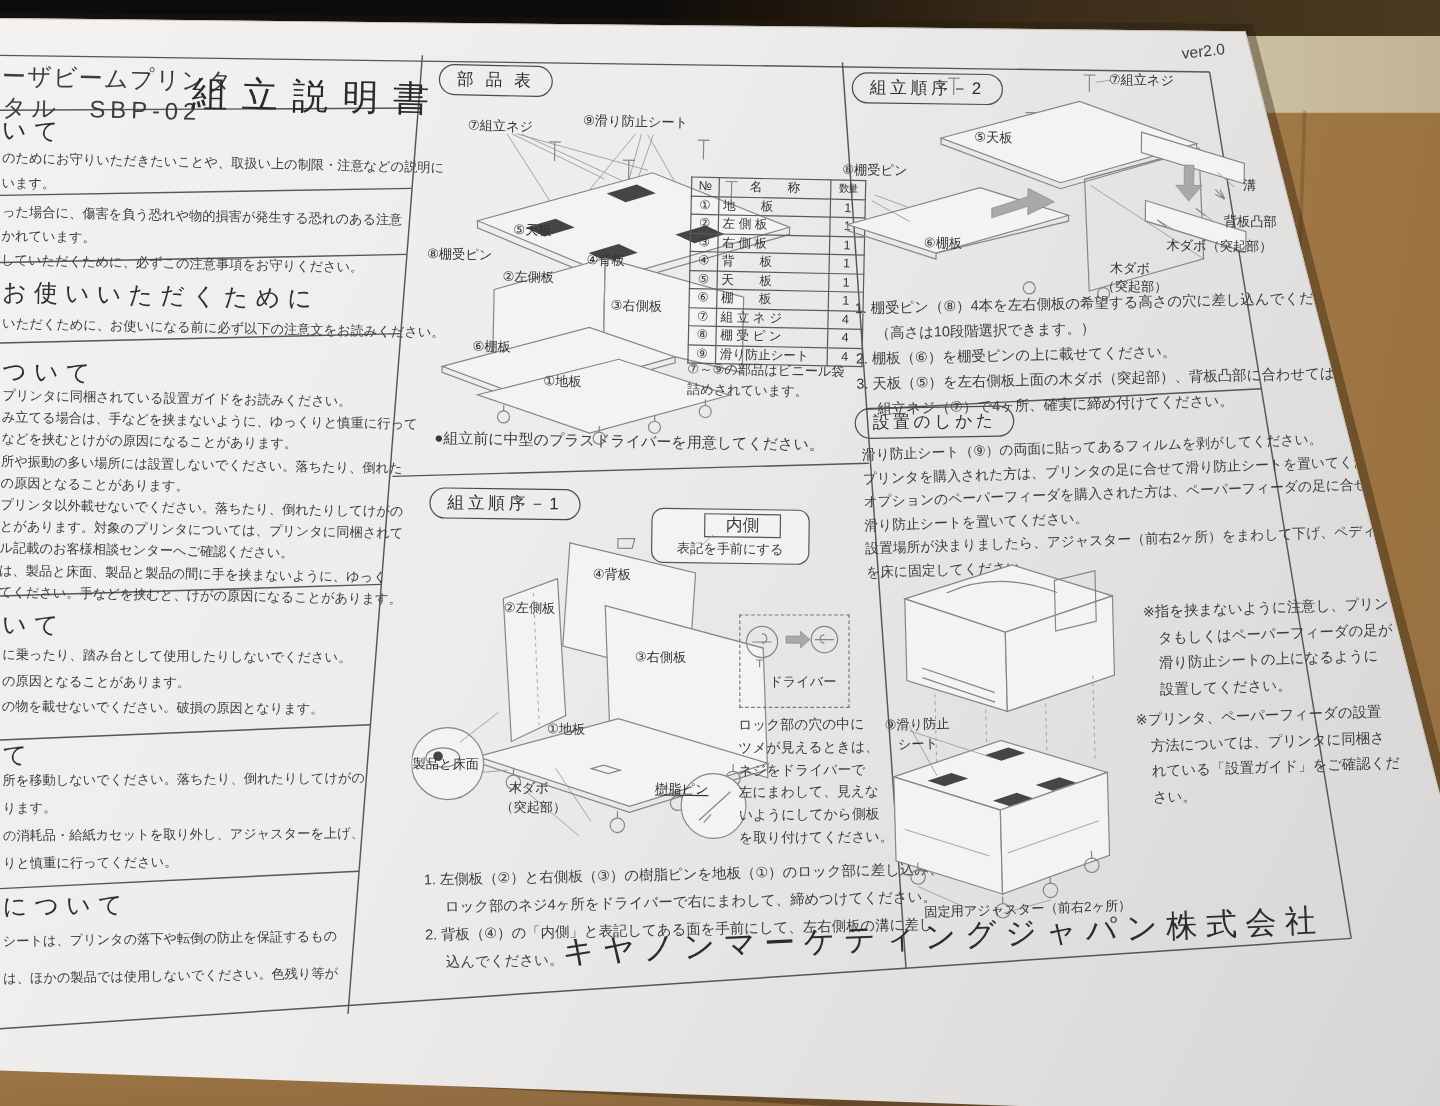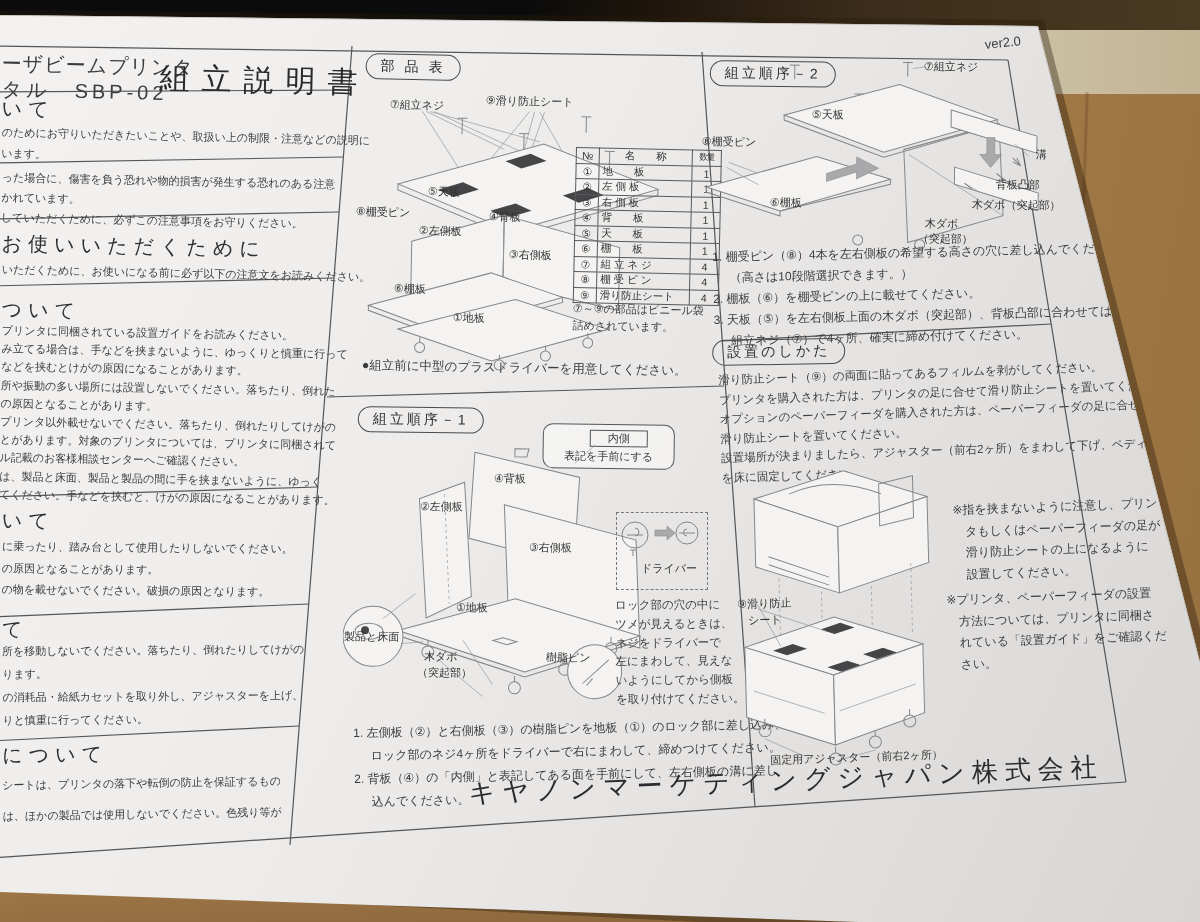--- a/index.html
+++ b/index.html
@@ -32,21 +32,21 @@
   .steps div{white-space:nowrap;}
   .cont{padding-left:17px;}
   table.parts{border-collapse:collapse;font-size:10.5px;color:#333;}
   table.parts td,table.parts th{border:1px solid #5a5a5e;padding:0 3px;height:14.5px;
       font-weight:normal;white-space:nowrap;}
   table.parts td.q,table.parts th.q{text-align:center;width:22px;}
   table.parts td.n,table.parts th.n{text-align:center;width:20px;padding:0 1px;}
   table.parts td.nm{width:86px;}
   .callout{border:1.2px solid #55555a;border-radius:10px;text-align:center;
       padding:3px 6px 4px;background:rgba(250,250,249,.6);}
-  .callout .tag{display:inline-block;border:1px solid #55555a;padding:0 17px;font-size:11px;margin-left:20px;}
+  .callout .tag{display:inline-block;border:1px solid #55555a;padding:0 17px;font-size:14px;margin-left:20px;}
   .callout .txt{font-size:11px;margin-top:2px;white-space:nowrap;}
   .dashbox{border:1.3px dashed #77777c;}
   svg{position:absolute;transform-origin:left top;}
   .dg{stroke:#85858a;stroke-width:1;fill:none;}
   .dgf{stroke:#85858a;stroke-width:1;fill:#f4f3f1;}
   .pad{fill:#454548;stroke:none;}
   .garr{fill:#a9a9ab;stroke:#8b8b8d;stroke-width:.6;}
   .thin{stroke:#97979b;stroke-width:.7;fill:none;}
 </style>
 </head>
@@ -266,21 +266,21 @@
       <path class="thin" d="M95,215 L140,252 M120,196 L150,240"></path>
       <path class="thin" d="M40,175 L72,150"></path>
     </svg>
     <div class="lbl" style="left:494px;top:471px;transform:rotate(.6deg);">④背板</div>
     <div class="lbl" style="left:420px;top:499px;transform:rotate(.6deg);">②左側板</div>
     <div class="lbl" style="left:529px;top:540px;transform:rotate(.6deg);">③右側板</div>
     <div class="lbl" style="left:456px;top:600px;transform:rotate(.6deg);">①地板</div>
     <div class="lbl" style="left:344px;top:629px;transform:rotate(.6deg);">製品と床面</div>
     <div class="lbl" style="left:424px;top:649px;transform:rotate(.6deg);">木ダボ</div>
     <div class="lbl" style="left:417px;top:665px;transform:rotate(.6deg);">（突起部）</div>
-    <div class="lbl" style="left:546px;top:650px;transform:rotate(.6deg);">樹脂ピン</div>
+    <div class="lbl" style="left:546px;top:650px;transform:rotate(.6deg);text-decoration:underline;">樹脂ピン</div>
 
     <div class="abs dashbox" style="left:616px;top:512px;width:90px;height:76px;transform:rotate(0deg);">
       <svg style="left:2px;top:4px;" width="86" height="40" viewBox="0 0 86 40">
         <circle class="dg" cx="16" cy="18" r="13"></circle>
         <path class="dg" d="M8,18 h16 M16,11 a4,4 0 1 1 0,8"></path>
         <circle class="dg" cx="68" cy="16" r="11"></circle>
         <path class="dg" d="M60,16 h16 M68,12 a3,3 0 1 0 0,7"></path>
         <polygon class="garr" points="36,13 48,13 48,9 56,16 48,23 48,19 36,19"></polygon>
         <path class="dg" d="M14,33 v6 M11,33 h6"></path>
       </svg>
@@ -326,21 +326,21 @@
       <path class="thin" d="M312,128 L298,118 M280,136 L266,128"></path>
       <path class="dg" d="M298,118 l8,6 M266,128 l8,6"></path>
     </svg>
     <div class="lbl" style="left:924px;top:59px;transform:rotate(.7deg);">⑦組立ネジ</div>
     <div class="lbl" style="left:812px;top:107px;transform:rotate(.7deg);">⑤天板</div>
     <div class="lbl" style="left:702px;top:134px;transform:rotate(.7deg);">⑧棚受ピン</div>
     <div class="lbl" style="left:770px;top:195px;transform:rotate(.7deg);">⑥棚板</div>
     <div class="lbl" style="left:925px;top:216px;transform:rotate(.7deg);">木ダボ</div>
     <div class="lbl" style="left:918px;top:231px;transform:rotate(.7deg);">（突起部）</div>
     <div class="lbl" style="left:1036px;top:147px;transform:rotate(.7deg);">溝</div>
-    <div class="lbl" style="left:996px;top:177px;transform:rotate(.7deg);">背板凸部</div>
+    <div class="lbl" style="left:1020px;top:177px;transform:rotate(.7deg);">背板凸部</div>
     <div class="lbl" style="left:972px;top:197px;transform:rotate(.7deg);">木ダボ（突起部）</div>
 
     <div class="abs steps" style="left:712px;top:247px;font-size:12px;line-height:21px;transform:rotate(-1.3deg);">
       <div>1. 棚受ピン（⑧）4本を左右側板の希望する高さの穴に差し込んでください。</div>
       <div class="cont">（高さは10段階選択できます。）</div>
       <div>2. 棚板（⑥）を棚受ピンの上に載せてください。</div>
       <div>3. 天板（⑤）を左右側板上面の木ダボ（突起部）、背板凸部に合わせてはめ込み、</div>
       <div class="cont">組立ネジ（⑦）で4ヶ所、確実に締め付けてください。</div>
     </div>
 

